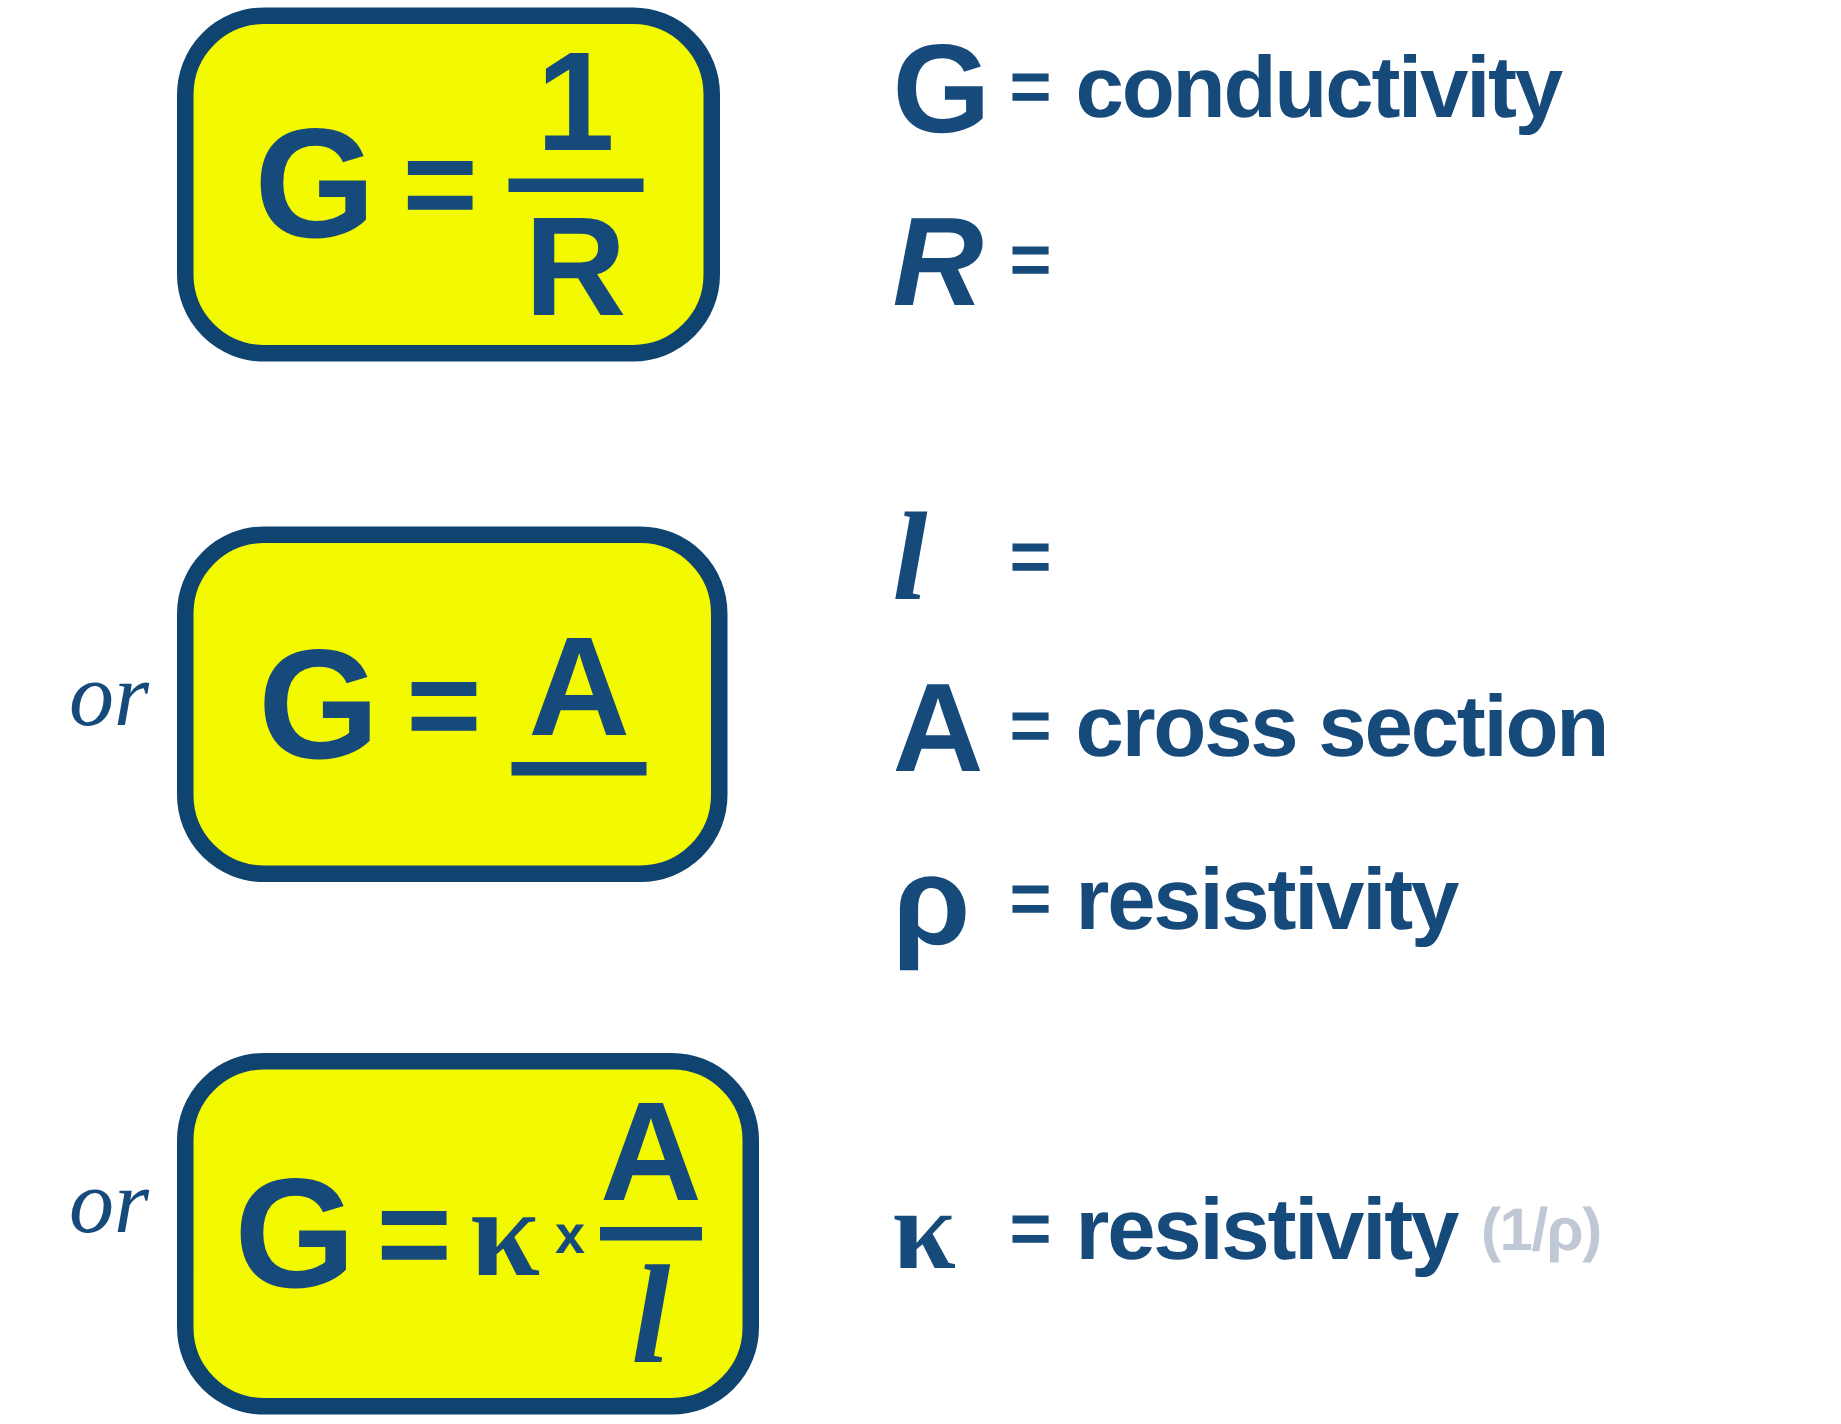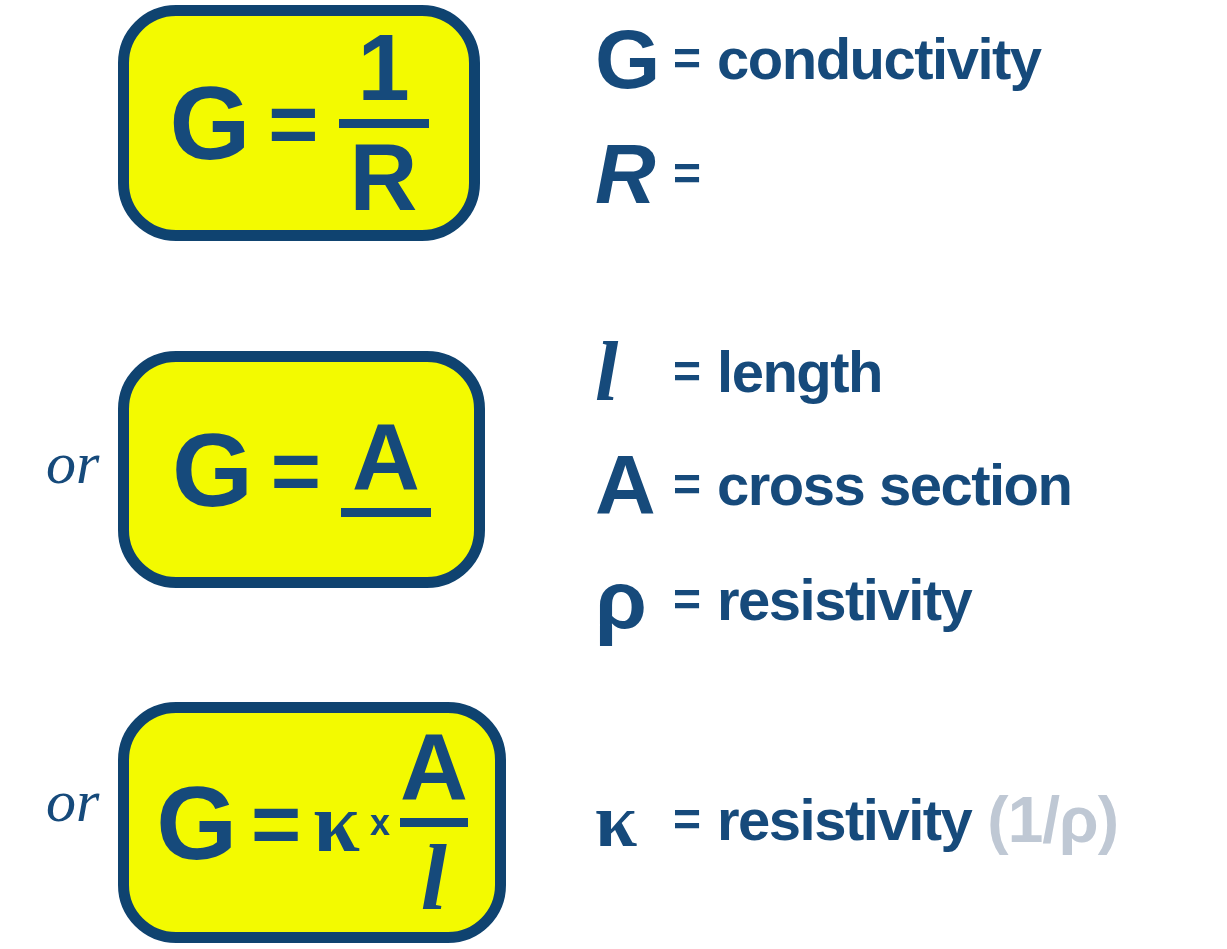--- a/index.html
+++ b/index.html
@@ -62,21 +62,21 @@
   .row-5{top:555px;}
   .row-6{top:775px;}
   .legend-symbol{
     display:inline-flex;justify-content:flex-start;align-items:center;
     width:78px;font-size:84px;font-weight:700;line-height:1;letter-spacing:-2px;
   }
   .sym-italic{font-style:italic;}
   .sym-serif{font-family:"Liberation Serif", serif;font-size:76px;}
   .legend-eq{font-size:48px;font-weight:700;margin:0 16px 0 0;line-height:1;}
   .legend-text{font-size:58px;font-weight:700;line-height:1;letter-spacing:-1.5px;}
-  .legend-note{font-size:64px;font-weight:700;line-height:1;color:var(--note-gray);margin-left:16px;letter-spacing:-1px;text-align:right;}
+  .legend-note{font-size:40px;font-weight:700;line-height:1;color:var(--note-gray);margin-left:16px;letter-spacing:-1px;text-align:right;}
 </style>
 </head>
 <body>
 
 <div class="canvas">
 
   <div class="or-label or-1">or</div>
   <div class="or-label or-2">or</div>
 
   <div class="formula-box box-1">
@@ -123,21 +123,20 @@
   </div>
 
   <div class="legend-row row-2">
     <span class="legend-symbol sym-italic">R</span>
     <span class="legend-eq">=</span>
   </div>
 
   <div class="legend-row row-3">
     <span class="legend-symbol sym-italic serif-italic">l</span>
     <span class="legend-eq">=</span>
-    <span class="legend-text">length</span>
   </div>
 
   <div class="legend-row row-4">
     <span class="legend-symbol">A</span>
     <span class="legend-eq">=</span>
     <span class="legend-text">cross section</span>
   </div>
 
   <div class="legend-row row-5">
     <span class="legend-symbol">ρ</span>

